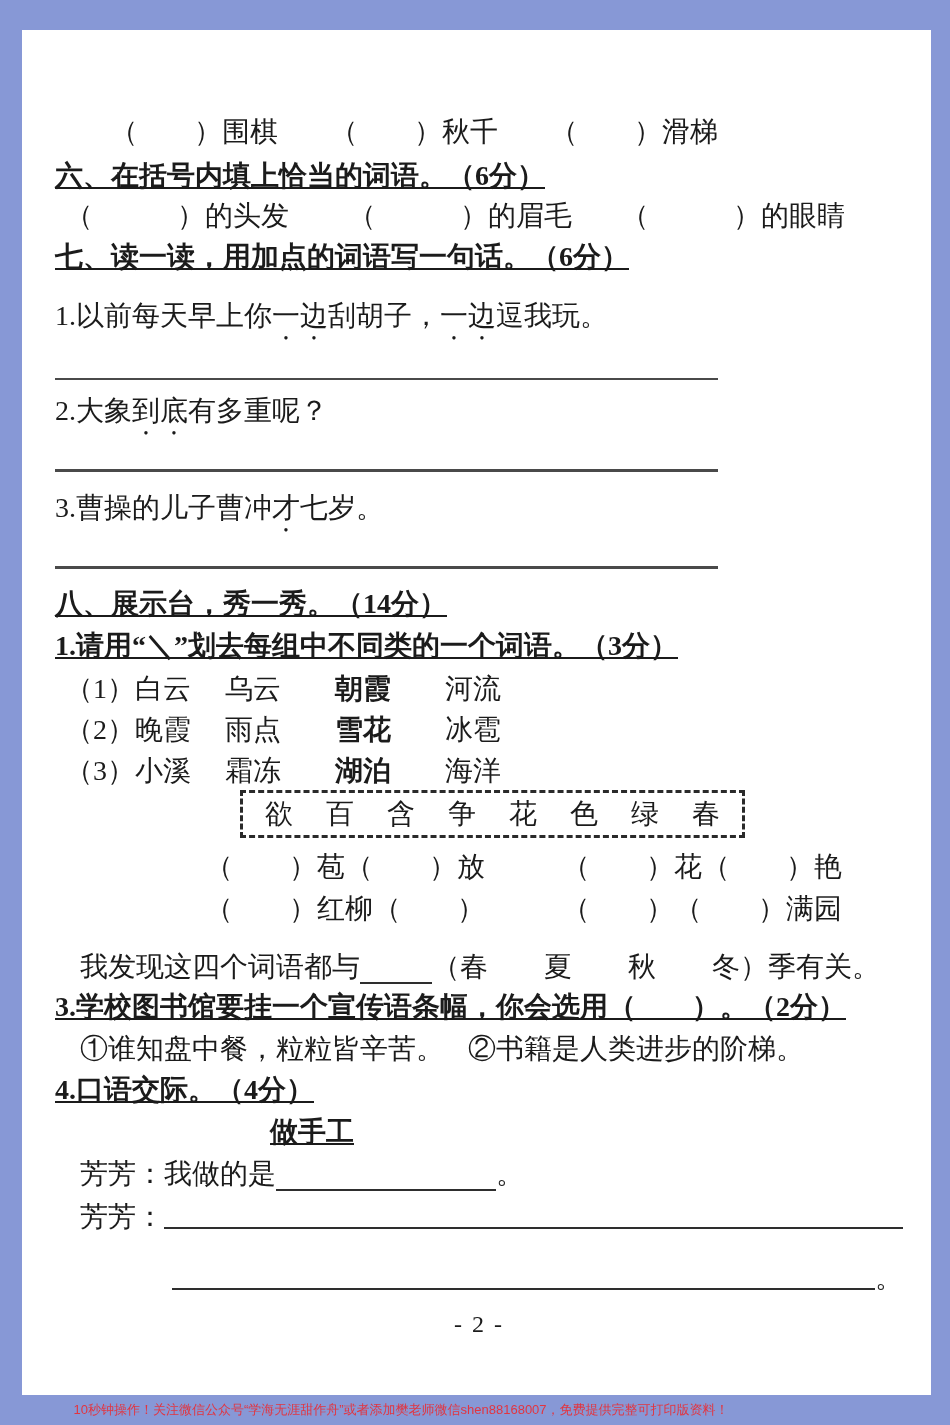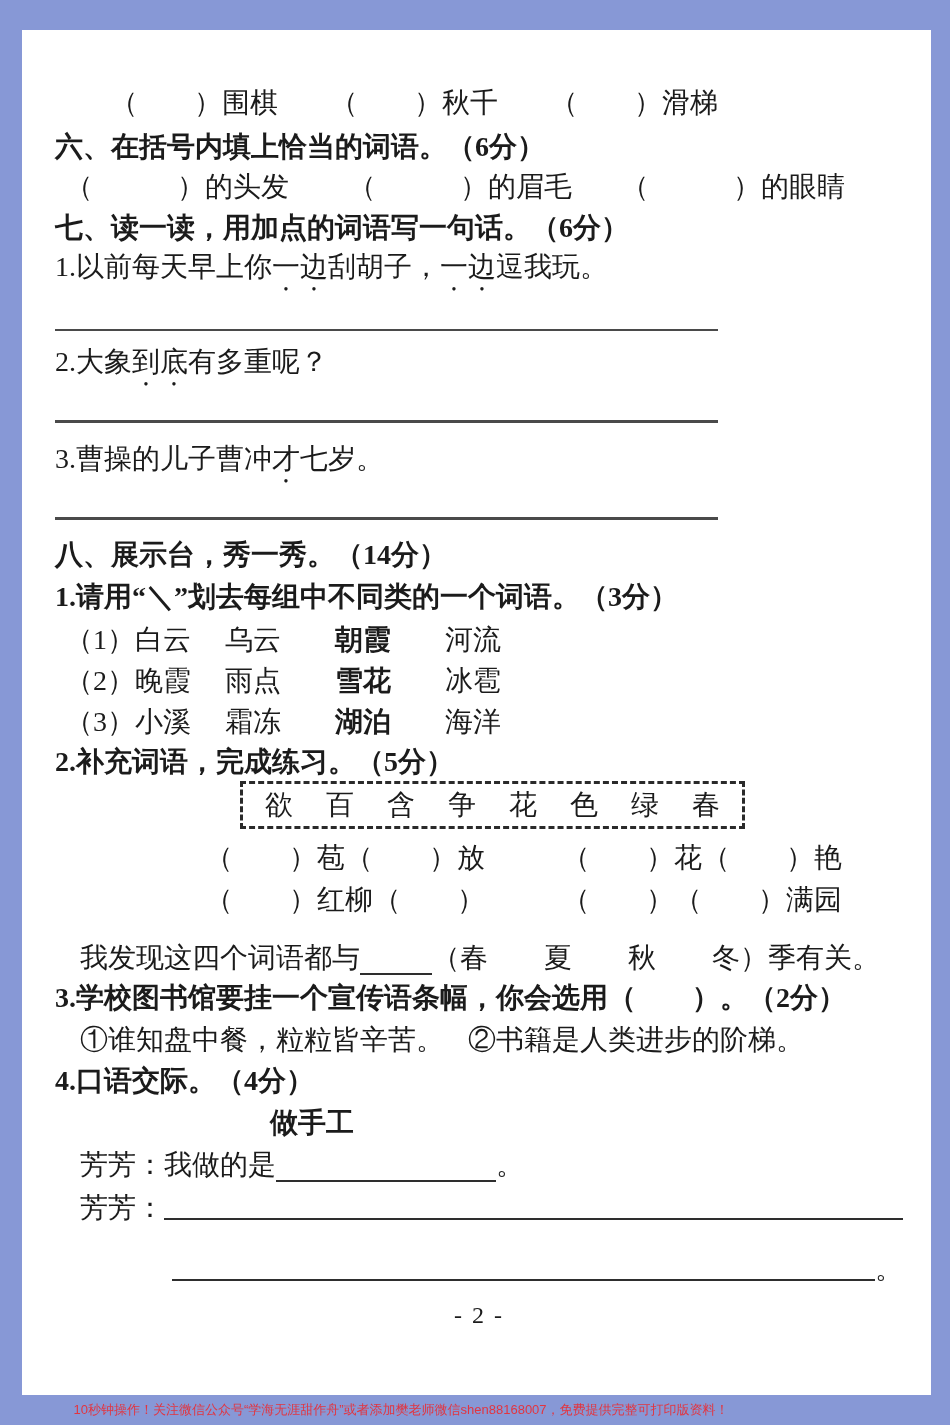--- a/index.html
+++ b/index.html
@@ -5,24 +5,24 @@
   html,body{margin:0;padding:0;}
   body{
     width:950px;height:1425px;position:relative;overflow:hidden;
     background:#8798d6;
     font-family:"Liberation Serif","DejaVu Serif",serif;
     color:#1b1b1b;
   }
   .sheet{
     position:absolute;left:22px;top:30px;width:909px;height:1365px;
     background:#ffffff;box-sizing:border-box;
-    padding:56px 28px 0 33px;
+    padding:85px 28px 0 33px;
     font-size:28px;line-height:34px;
   }
-  .b{font-weight:bold;}
+  .b{font-weight:bold;text-decoration:underline;}
   .row{display:flex;}
   .top-row{margin-left:55px;gap:52px;}
   .six-row{margin-left:10px;gap:13px;}
   .six-row .c1{width:270px;}
   .six-row .c2{width:260px;}
   .q1-row{margin-left:10px;}
   .q1-row .w1{width:160px;}
   .q1-row .w2{width:110px;}
   .q1-row .w3{width:110px;font-weight:bold;}
   .ansline{border:0;border-top:3px solid #4a4a4a;width:663px;margin:0;}
@@ -74,21 +74,21 @@
   <div class="b" style="margin-top:10px">六、在括号内填上恰当的词语。（6分）</div>
 
   <div class="row six-row" style="margin-top:6px">
     <span class="c1">（　　　）的头发</span>
     <span class="c2">（　　　）的眉毛</span>
     <span>（　　　）的眼睛</span>
   </div>
 
   <div class="b" style="margin-top:7px">七、读一读，用加点的词语写一句话。（6分）</div>
 
-  <div style="margin-top:5px"><span>1.以前每天早上你</span><span class="em">一边</span><span>刮胡子，</span><span class="em">一边</span><span>逗我玩。</span></div>
+  <div style="margin-top:25px"><span>1.以前每天早上你</span><span class="em">一边</span><span>刮胡子，</span><span class="em">一边</span><span>逗我玩。</span></div>
   <hr class="ansline thin" style="margin-top:32px">
   <div style="margin-top:14px"><span>2.大象</span><span class="em">到底</span><span>有多重呢？</span></div>
   <hr class="ansline" style="margin-top:28px">
   <div style="margin-top:19px"><span>3.曹操的儿子曹冲</span><span class="em">才</span><span>七岁。</span></div>
   <hr class="ansline" style="margin-top:28px">
 
   <div class="b" style="margin-top:18px">八、展示台，秀一秀。（14分）</div>
 
   <div class="b" style="margin-top:8px">1.请用“＼”划去每组中不同类的一个词语。（3分）</div>
   <div class="row q1-row" style="margin-top:9px">
@@ -103,21 +103,20 @@
     <span class="w3">雪花</span>
     <span>冰雹</span>
   </div>
   <div class="row q1-row" style="margin-top:7px">
     <span class="w1">（3）小溪</span>
     <span class="w2">霜冻</span>
     <span class="w3">湖泊</span>
     <span>海洋</span>
   </div>
 
-  <div class="b" style="margin-top:6px">2.补充词语，完成练习。（5分）</div>
   <div class="bank" style="margin-top:2px">
     <span>欲</span>
     <span>百</span>
     <span>含</span>
     <span>争</span>
     <span>花</span>
     <span>色</span>
     <span>绿</span>
     <span>春</span>
   </div>

